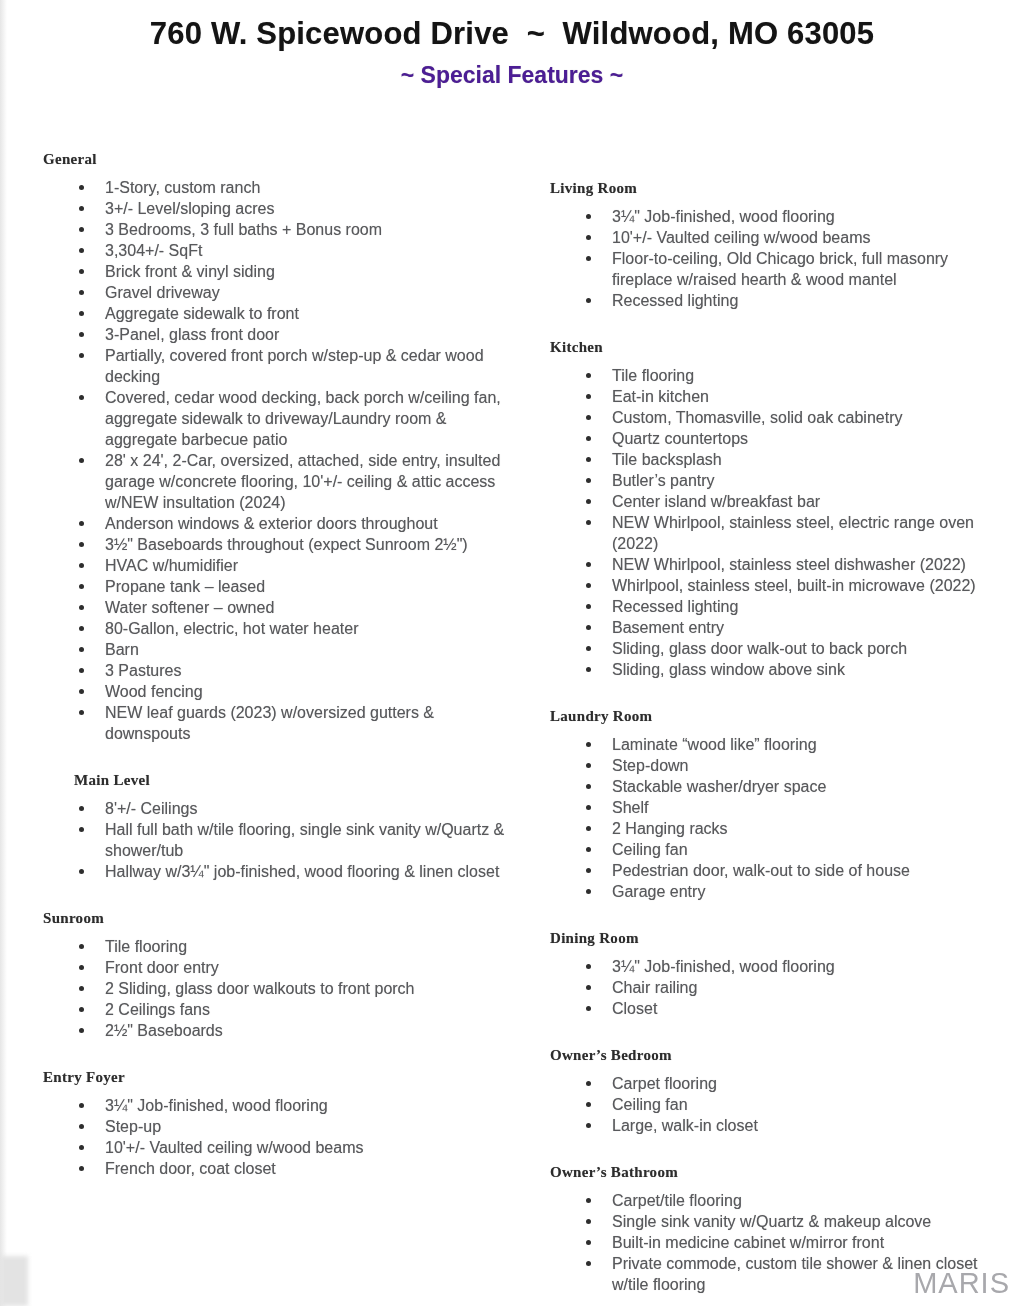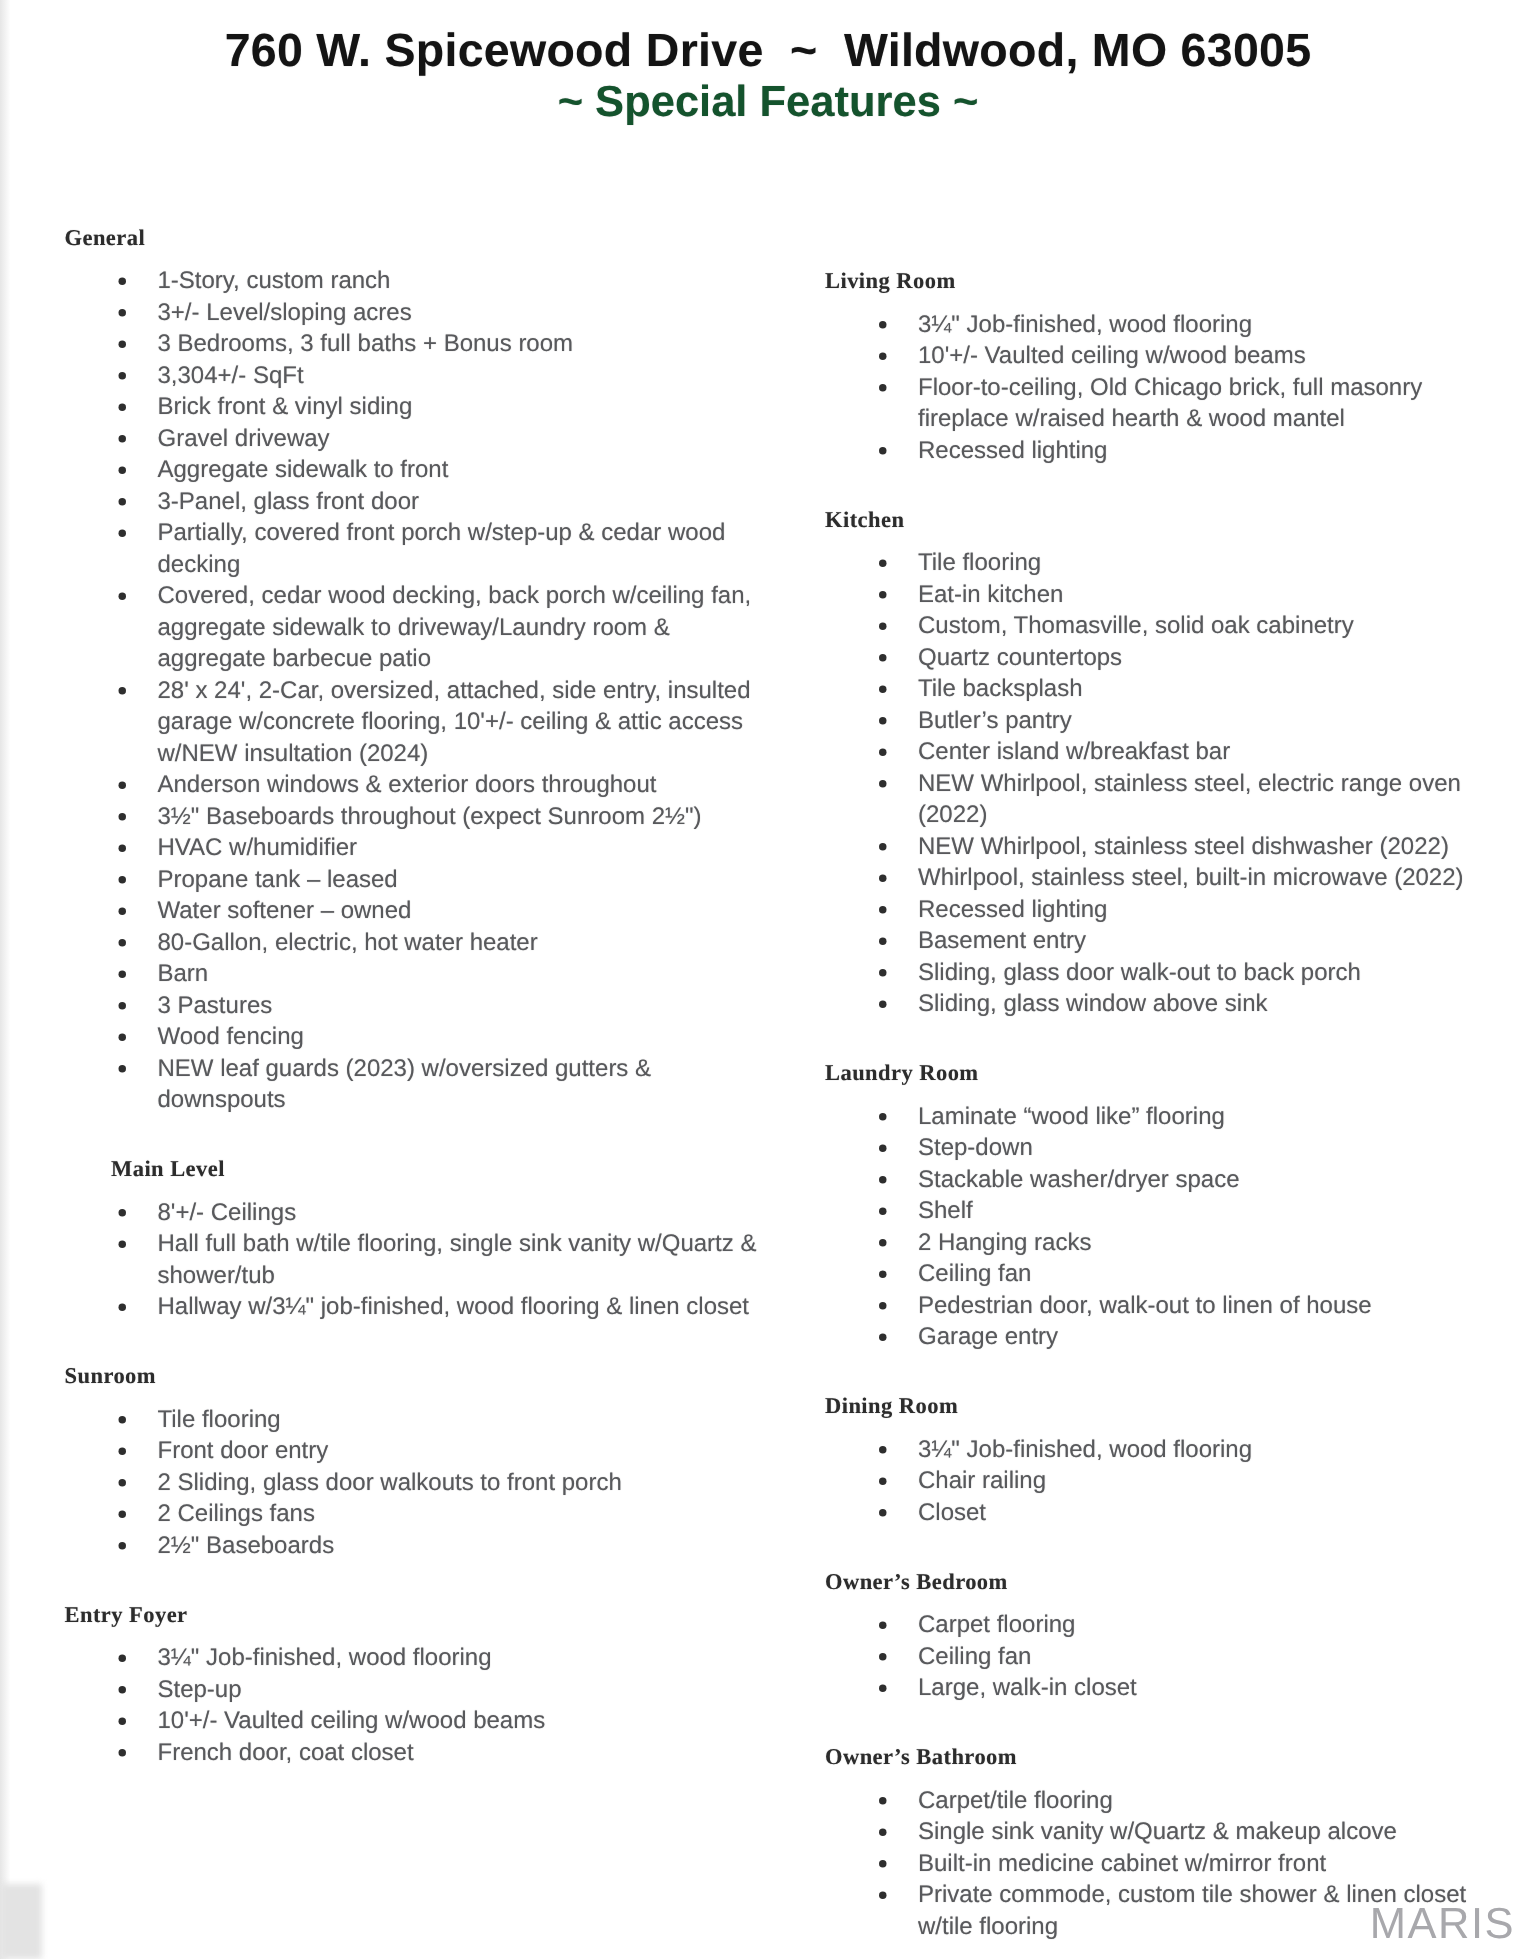--- a/index.html
+++ b/index.html
@@ -22,21 +22,21 @@
   .smudge-bottom-left {
     position: absolute; left: 0; top: 1256px; width: 28px; height: 50px;
     background: #e3e3e3; filter: blur(2px);
   }
   .header { position: absolute; top: 16px; left: 0; width: 1024px; text-align: center; }
   .title {
     font-size: 31px; font-weight: bold; color: #141414;
     white-space: pre; letter-spacing: 0.2px;
   }
   .subtitle {
-    font-size: 29px; font-weight: bold; color: #14532d; margin-top: 0;
+    font-size: 23px; font-weight: bold; color: #4c1d95; margin-top: 10px;
     white-space: pre;
   }
   .col { position: absolute; top: 145px; }
   .col-left  { left: 43px;  width: 470px; }
   .col-right { left: 550px; width: 458px; margin-top: 29px; }
   section.sec { margin: 0 0 22px 0; }
   section.sec h3 {
     font-family: "Liberation Serif", serif;
     font-size: 15px; line-height: 28px; font-weight: bold;
     color: #2c2c2c; margin: 0 0 4px 0; letter-spacing: 0.3px;
@@ -161,21 +161,21 @@
       </section>
       <section class="sec">
         <h3>Laundry Room</h3>
         <ul class="features">
           <li>Laminate “wood like” flooring</li>
           <li>Step-down</li>
           <li>Stackable washer/dryer space</li>
           <li>Shelf</li>
           <li>2 Hanging racks</li>
           <li>Ceiling fan</li>
-          <li>Pedestrian door, walk-out to linen of house</li>
+          <li>Pedestrian door, walk-out to side of house</li>
           <li>Garage entry</li>
         </ul>
       </section>
       <section class="sec">
         <h3>Dining Room</h3>
         <ul class="features">
           <li>3¼" Job-finished, wood flooring</li>
           <li>Chair railing</li>
           <li>Closet</li>
         </ul>

